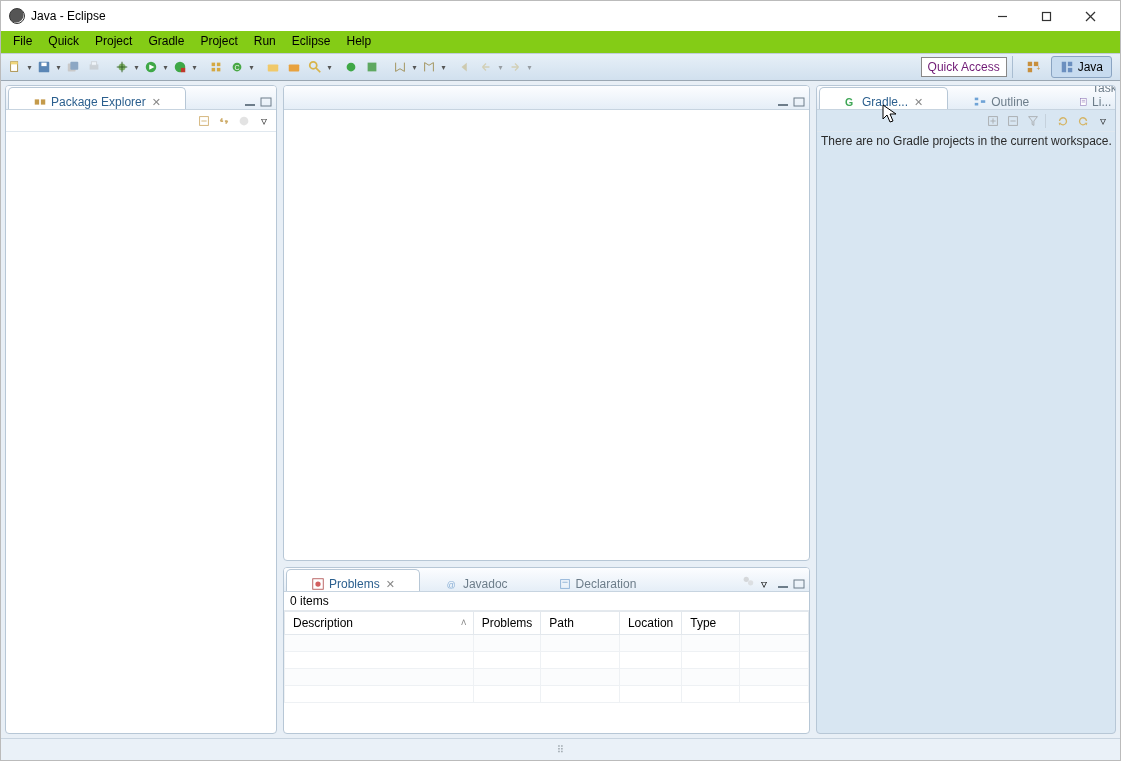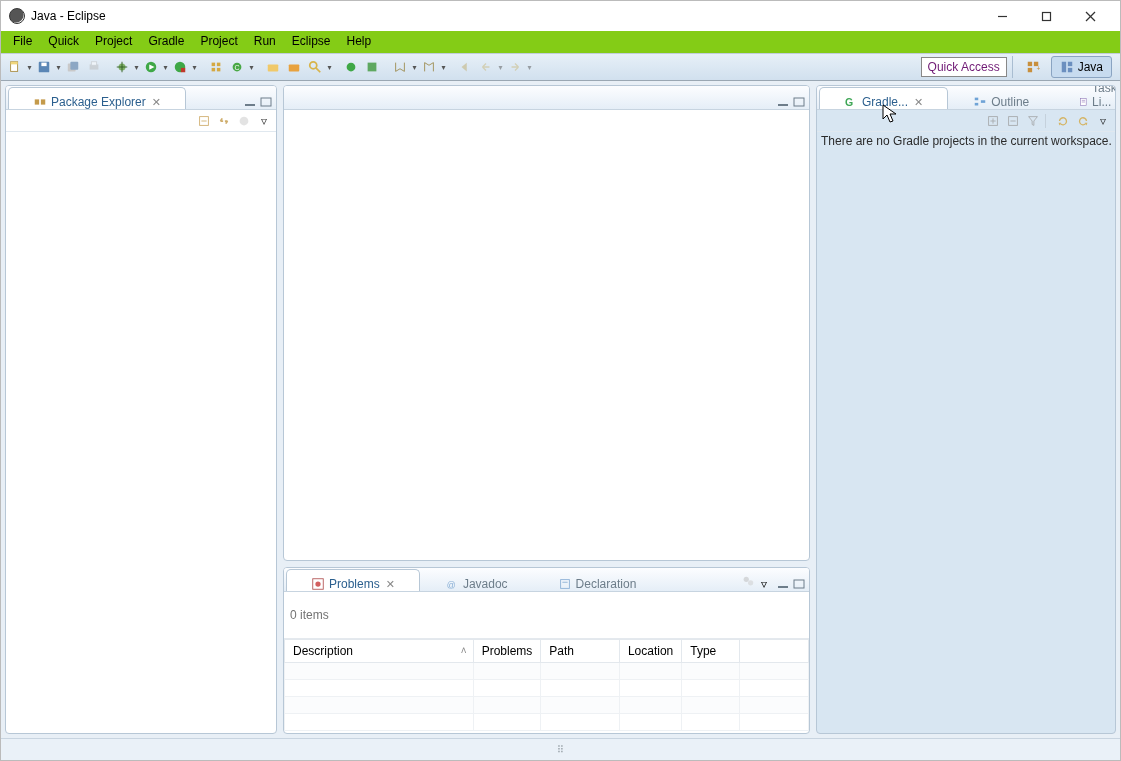--- a/index.html
+++ b/index.html
@@ -46,21 +46,21 @@
 .viewtoolbar .ic { width:16px; height:16px; display:flex; align-items:center; justify-content:center; cursor:pointer; opacity:.8;}
 .vbody { flex:1; overflow:hidden; }
 
 
 .editor-area .vhdr { justify-content:flex-end; }
 
 
 .gradle-msg { padding: 2px 4px; font-size: 12px; color:#2b2b2b; white-space:nowrap; }
 
 
-.problems-count { padding: 16px 6px; font-size:12px; color:#737373; border-bottom:1px solid #e4e9ee;}
+.problems-count { padding: 2px 6px; font-size:12px; color:#000000; border-bottom:1px solid #e4e9ee;}
 .ptable { width:100%; border-collapse:collapse; font-size:12px; }
 .ptable th { text-align:left; font-weight:normal; padding:4px 8px; border:1px solid #e3e8ed; background:#fff; position:relative; cursor:pointer;}
 .ptable td { padding:3px 8px; border:1px solid #eef1f4; height:17px; }
 .ptable tbody tr:nth-child(odd) td { background:#fbfcfd; }
 .sort-arrow { position:absolute; right:6px; top:5px; color:#888; font-size:10px;}
 
 
 .statusbar { height: 22px; background: #eaf1f8; border-top:1px solid #c8d4e0; display:flex; align-items:center; justify-content:center; color:#9da6ad; font-size:10px;}
 
 

